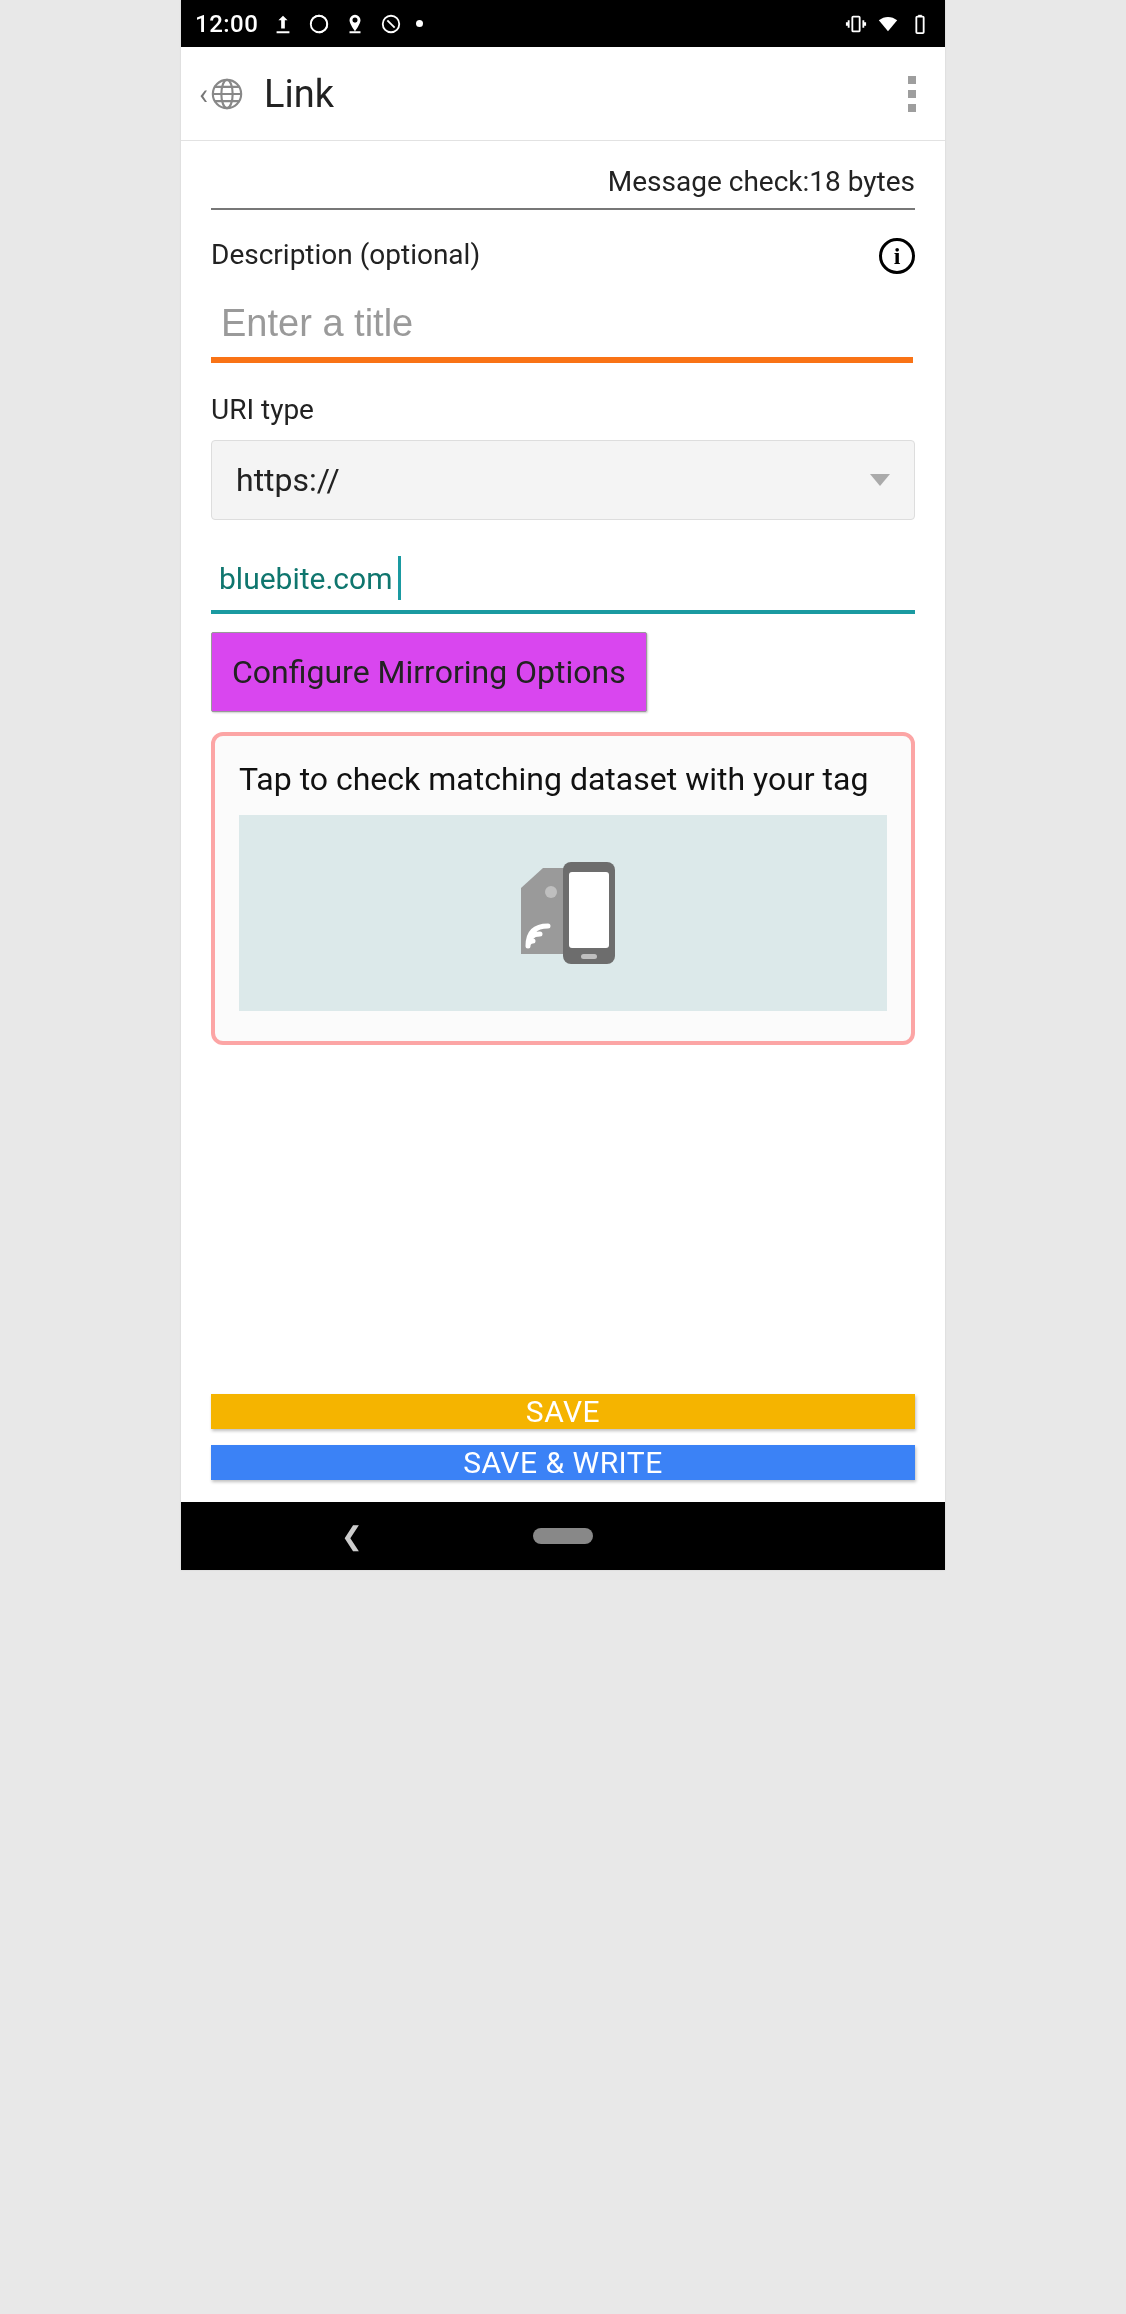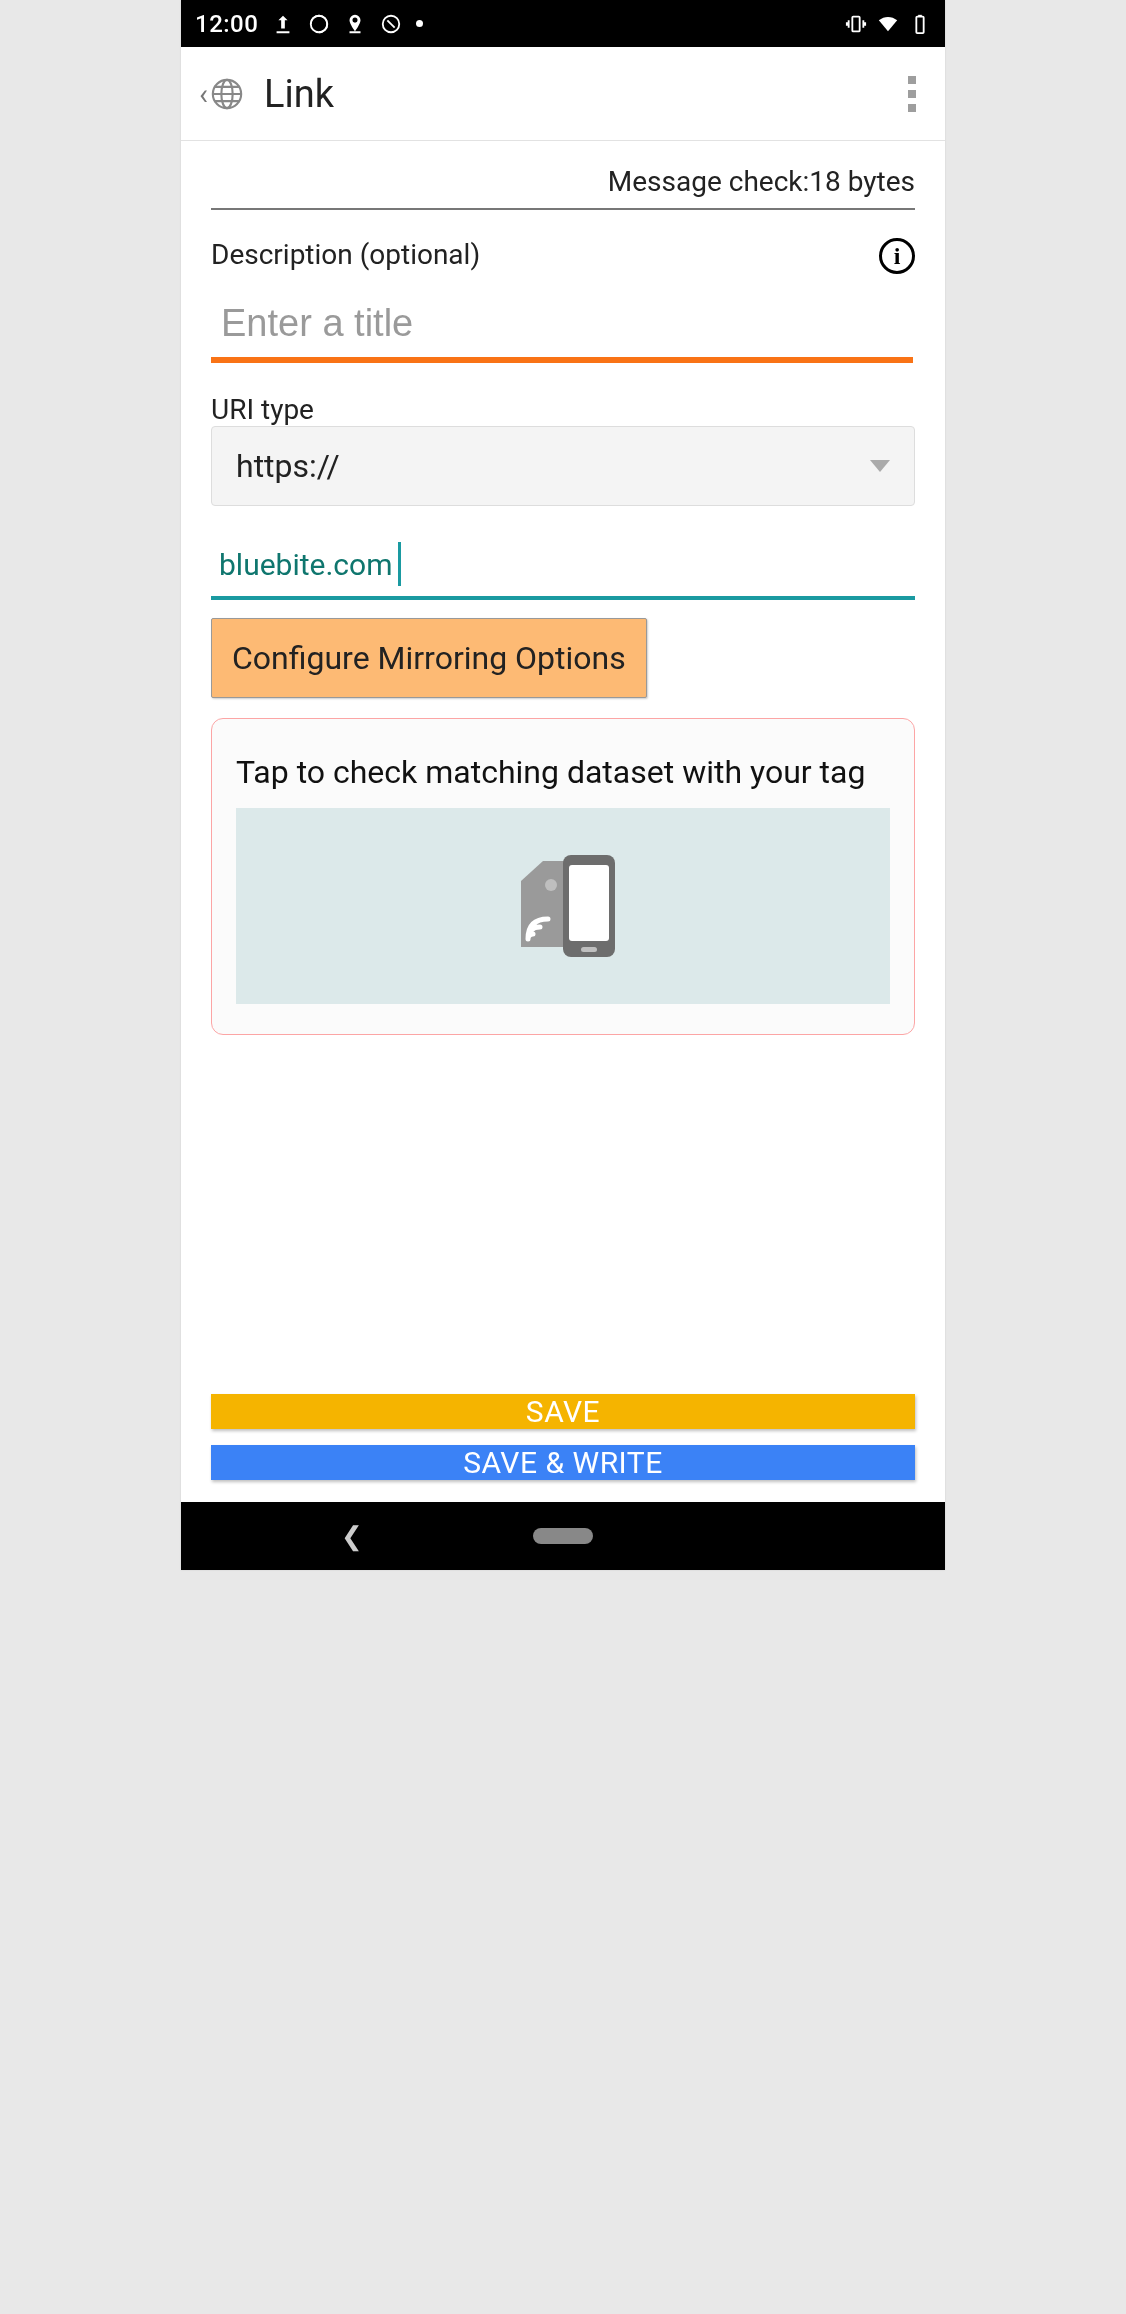--- a/index.html
+++ b/index.html
@@ -27,30 +27,30 @@
 
 
 .content { flex:1; padding: 0 30px; display:flex; flex-direction:column; }
 .msg-row { text-align:right; font-size:28px; color:#222; padding: 24px 0 10px; border-bottom: 2px solid #777; }
 .label { font-size:28px; color:#222; margin-top: 30px; }
 .label-row { display:flex; align-items:flex-start; justify-content:space-between; margin-top:28px; }
 .info-circle { width:36px; height:36px; border:3px solid #000; border-radius:50%; display:flex; align-items:center; justify-content:center; font-weight:700; font-size:24px; font-family: Georgia, serif; }
 .title-input { width: calc(100% - 2px); margin-top: 14px; padding: 14px 10px 12px; font-size: 38px; border:none; border-bottom:6px solid #f97316; outline:none; color:#222; }
 .title-input::placeholder { color:#9a9a9a; }
 
-.dropdown { height: 80px; background:#f4f4f4; border:1px solid #ddd; border-radius:4px; display:flex; align-items:center; padding: 0 24px; font-size:32px; color:#222; }
+.dropdown { margin-top: 14px; height: 80px; background:#f4f4f4; border:1px solid #ddd; border-radius:4px; display:flex; align-items:center; padding: 0 24px; font-size:32px; color:#222; }
 .dropdown .caret { margin-left:auto; width:0; height:0; border-left:10px solid transparent; border-right:10px solid transparent; border-top:12px solid #aaa; }
 
 .url-input-wrap { margin-top: 24px; border-bottom: 4px solid #1a9aa1; padding: 12px 8px 10px; display:flex; align-items:center; }
 .url-text { font-size:30px; color:#0f766e; }
 .cursor { width:3px; height:44px; background:#1a9aa1; margin-left:6px; }
 
-.config-btn { margin-top: 18px; display:inline-block; background:#fdba74; border:1px solid #999; padding: 20px 20px; font-size:32px; color:#222; box-shadow: 1px 1px 2px rgba(0,0,0,0.2); border-radius:2px; align-self:flex-start; }
+.config-btn { margin-top: 18px; display:inline-block; background:#d946ef; border:1px solid #999; padding: 20px 20px; font-size:32px; color:#222; box-shadow: 1px 1px 2px rgba(0,0,0,0.2); border-radius:2px; align-self:flex-start; }
 
-.card { margin-top: 20px; border:1px solid #fca5a5; border-radius:12px; padding: 32px 24px 30px; background:#fbfbfb; }
+.card { margin-top: 20px; border:4px solid #fca5a5; border-radius:12px; padding: 22px 24px 30px; background:#fbfbfb; }
 .card-title { font-size:32px; color:#111; line-height:1.35; }
 .tap-area { margin-top: 14px; height: 196px; background:#dce9ea; display:flex; align-items:center; justify-content:center; }
 .tag-phone { position:relative; width:120px; height:110px; }
 
 .content-spacer { flex:1; }
 
 .btn-row { display:flex; gap:16px; padding: 0 0 22px; flex-direction: column; }
 .btn { flex:1; height:80px; display:flex; align-items:center; justify-content:center; font-size:30px; color:#fff; letter-spacing:0.5px; box-shadow: 1px 2px 3px rgba(0,0,0,0.25); }
 .btn-save { background:#f5b400; }
 .btn-write { background:#3b82f6; }

